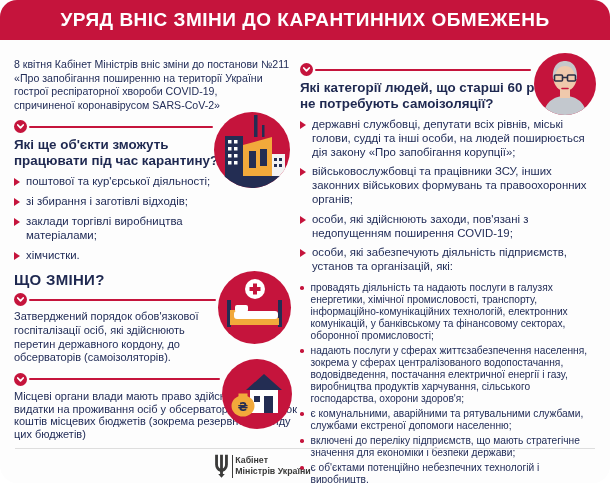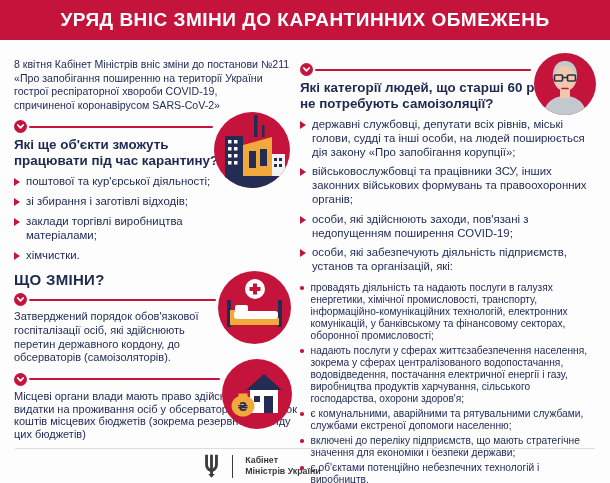--- a/index.html
+++ b/index.html
@@ -1,19 +1,20 @@
 <!DOCTYPE html>
 <html><head>
 <meta charset="utf-8">
 <style>
   html,body { margin:0; padding:0; background:#ffffff; }
   .page {
     position:relative; width:610px; height:483px; overflow:hidden;
     background:#FDFDFD; color:#222D58;
     font-family:"Liberation Sans", sans-serif;
+    border-radius:17px;
   }
   
   .banner {
     position:absolute; left:0; top:0; width:610px; height:40px;
     background:#C5143C; display:flex; align-items:center; justify-content:center;
   }
   .banner h1 { margin:0; color:#fff; font-size:19px; font-weight:bold; letter-spacing:.5px; }
 
   
   .col-left  { position:absolute; left:14px;  top:56px; width:284px; }
@@ -44,21 +45,21 @@
   
   .cicon { position:absolute; }
   .icon-factory { left:213px; top:111px; }
   .icon-bed     { left:217px; top:270px; }
   .icon-house   { left:221px; top:358px; }
   .icon-elderly { left:533px; top:52px;  }
 
   
   .foot-rule { position:absolute; left:15px; top:448px; width:580px; height:1px; background:#DEDEDE; }
   .footer { position:absolute; left:0; top:452px; width:524px; height:28px;
-            display:flex; align-items:center; justify-content:center; gap:12px; }
+            display:flex; align-items:center; justify-content:center; gap:2px; }
   .f-sep { width:1px; height:23px; background:#3B3B3A; }
   .f-text { color:#3B3B3A; font-size:8.8px; line-height:10.6px; }
   .f-text .l1 { font-weight:600; }
   .f-text .l2 { font-weight:800; }
 </style>
 </head>
 <body>
 
 <div class="page">
 

